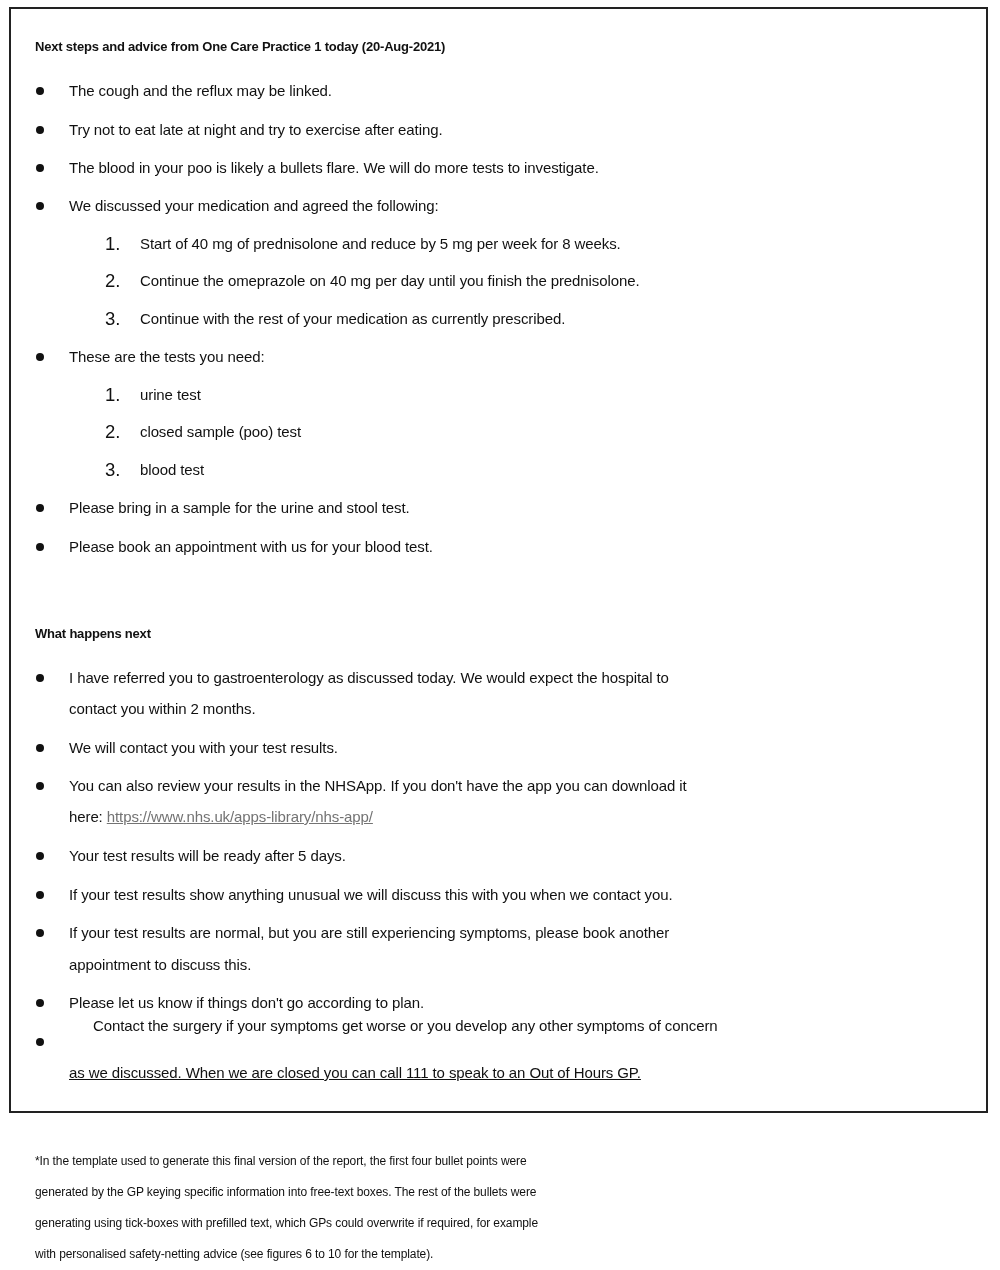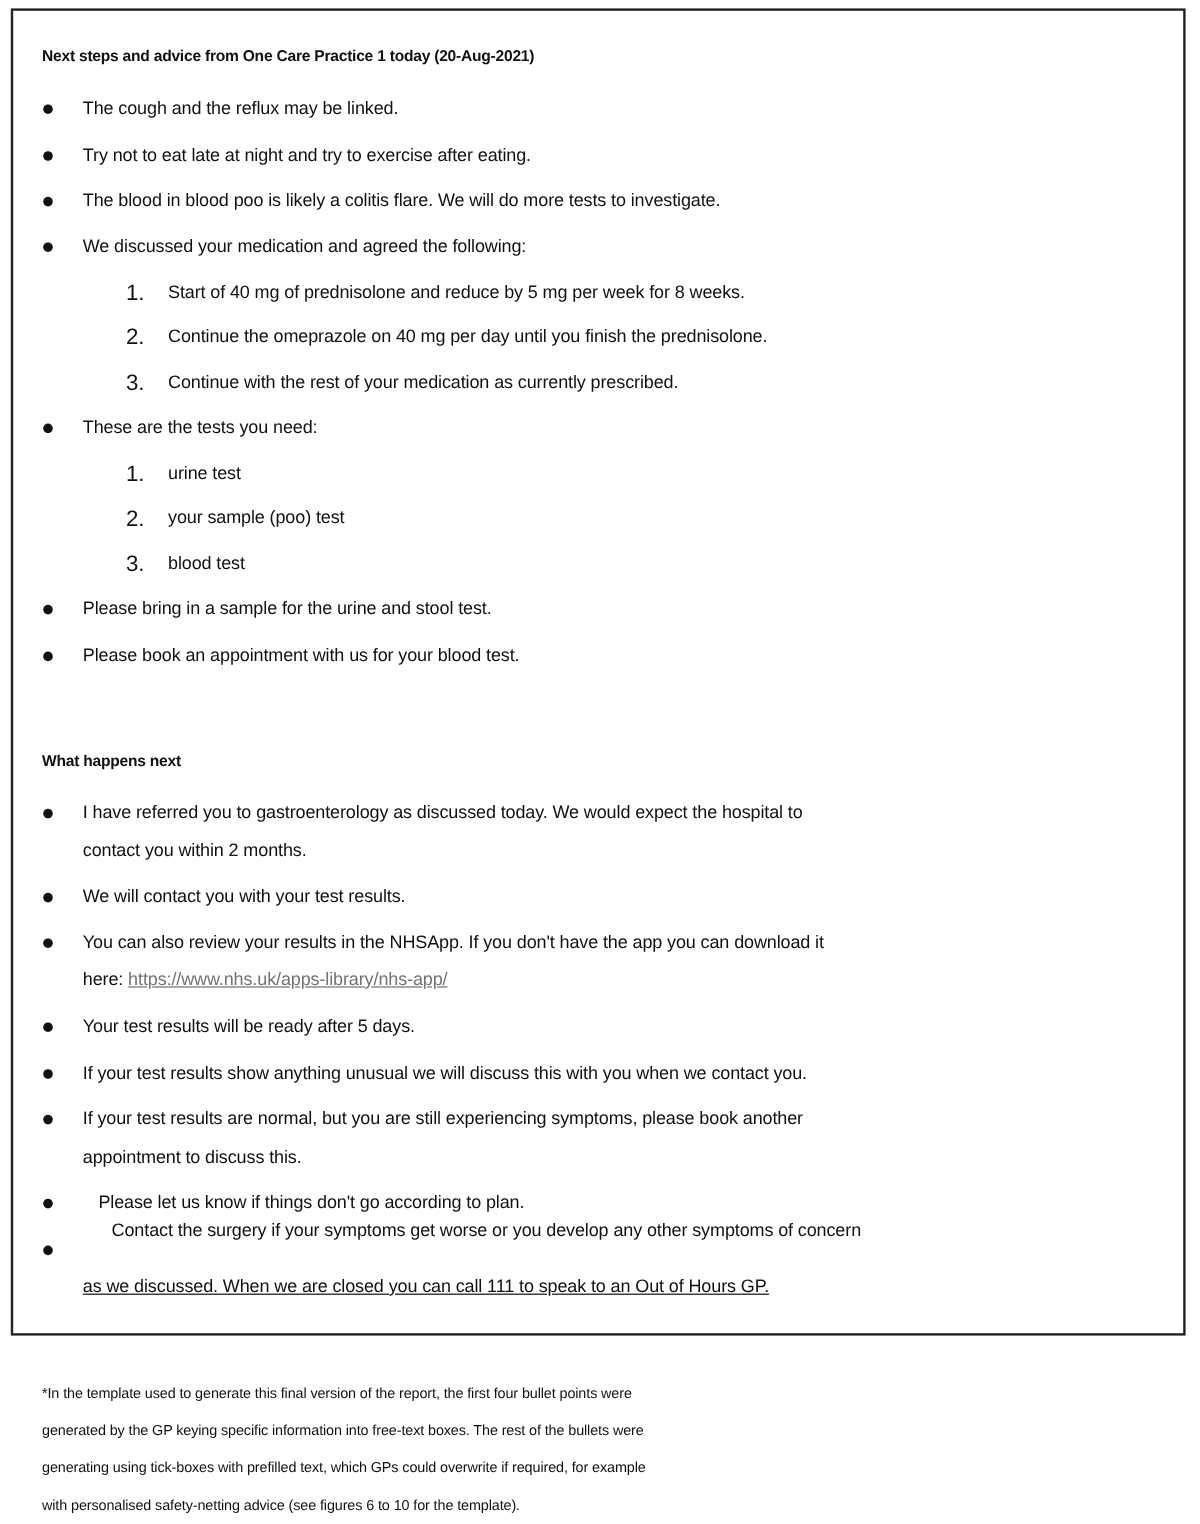--- a/index.html
+++ b/index.html
@@ -75,42 +75,42 @@
 
 <div class="heading" style="top:36px;">Next steps and advice from One Care Practice 1 today (20-Aug-2021)</div>
 
 <span class="bullet" style="top:87px;"></span>
 <div class="line" style="left:69px; top:80px;">The cough and the reflux may be linked.</div>
 
 <span class="bullet" style="top:126px;"></span>
 <div class="line" style="left:69px; top:119px;">Try not to eat late at night and try to exercise after eating.</div>
 
 <span class="bullet" style="top:164px;"></span>
-<div class="line" style="left:69px; top:157px;">The blood in blood poo is likely a colitis flare. We will do more tests to investigate.</div>
+<div class="line" style="left:69px; top:157px;">The blood in your poo is likely a bullets flare. We will do more tests to investigate.</div>
 
 <span class="bullet" style="top:202px;"></span>
 <div class="line" style="left:69px; top:195px;">We discussed your medication and agreed the following:</div>
 
 <div class="num" style="top:233px;">1.</div>
 <div class="line" style="left:140px; top:233px;">Start of 40 mg of prednisolone and reduce by 5 mg per week for 8 weeks.</div>
 
 <div class="num" style="top:270px;">2.</div>
 <div class="line" style="left:140px; top:270px;">Continue the omeprazole on 40 mg per day until you finish the prednisolone.</div>
 
 <div class="num" style="top:308px;">3.</div>
 <div class="line" style="left:140px; top:308px;">Continue with the rest of your medication as currently prescribed.</div>
 
 <span class="bullet" style="top:353px;"></span>
 <div class="line" style="left:69px; top:346px;">These are the tests you need:</div>
 
 <div class="num" style="top:384px;">1.</div>
 <div class="line" style="left:140px; top:384px;">urine test</div>
 
 <div class="num" style="top:421px;">2.</div>
-<div class="line" style="left:140px; top:421px;">your sample (poo) test</div>
+<div class="line" style="left:140px; top:421px;">closed sample (poo) test</div>
 
 <div class="num" style="top:459px;">3.</div>
 <div class="line" style="left:140px; top:459px;">blood test</div>
 
 <span class="bullet" style="top:504px;"></span>
 <div class="line" style="left:69px; top:497px;">Please bring in a sample for the urine and stool test.</div>
 
 <span class="bullet" style="top:543px;"></span>
 <div class="line" style="left:69px; top:536px;">Please book an appointment with us for your blood test.</div>
 
@@ -131,21 +131,21 @@
 <div class="line" style="left:69px; top:845px;">Your test results will be ready after 5 days.</div>
 
 <span class="bullet" style="top:891px;"></span>
 <div class="line" style="left:69px; top:884px;">If your test results show anything unusual we will discuss this with you when we contact you.</div>
 
 <span class="bullet" style="top:929px;"></span>
 <div class="line" style="left:69px; top:922px;">If your test results are normal, but you are still experiencing symptoms, please book another</div>
 <div class="line" style="left:69px; top:954px;">appointment to discuss this.</div>
 
 <span class="bullet" style="top:999px;"></span>
-<div class="line" style="left:82px; top:992px;text-align:center;">Please let us know if things don't go according to plan.</div>
+<div class="line" style="left:69px; top:992px;text-align:center;">Please let us know if things don't go according to plan.</div>
 
 <span class="bullet" style="top:1038px;"></span>
 <div class="line" style="left:69px; top:1015px;margin-left:24px;">Contact the surgery if your symptoms get worse or you develop any other symptoms of concern</div>
 <div class="line" style="left:69px; top:1062px;text-decoration:underline;">as we discussed. When we are closed you can call 111 to speak to an Out of Hours GP.</div>
 
 <div class="footnote" style="top:1150px;">*In the template used to generate this final version of the report, the first four bullet points were</div>
 <div class="footnote" style="top:1181px;">generated by the GP keying specific information into free-text boxes. The rest of the bullets were</div>
 <div class="footnote" style="top:1212px;">generating using tick-boxes with prefilled text, which GPs could overwrite if required, for example</div>
 <div class="footnote" style="top:1243px;">with personalised safety-netting advice (see figures 6 to 10 for the template).</div>
 

